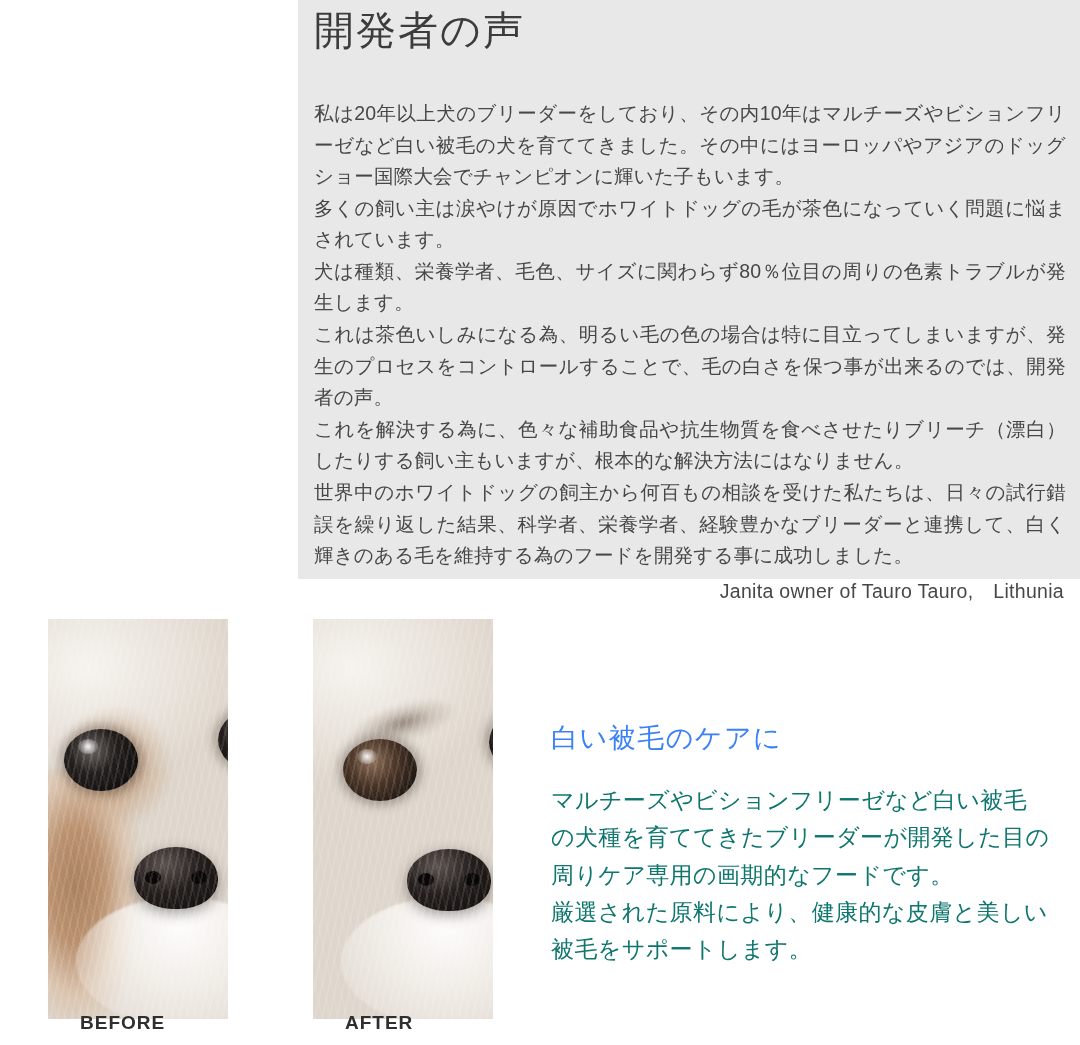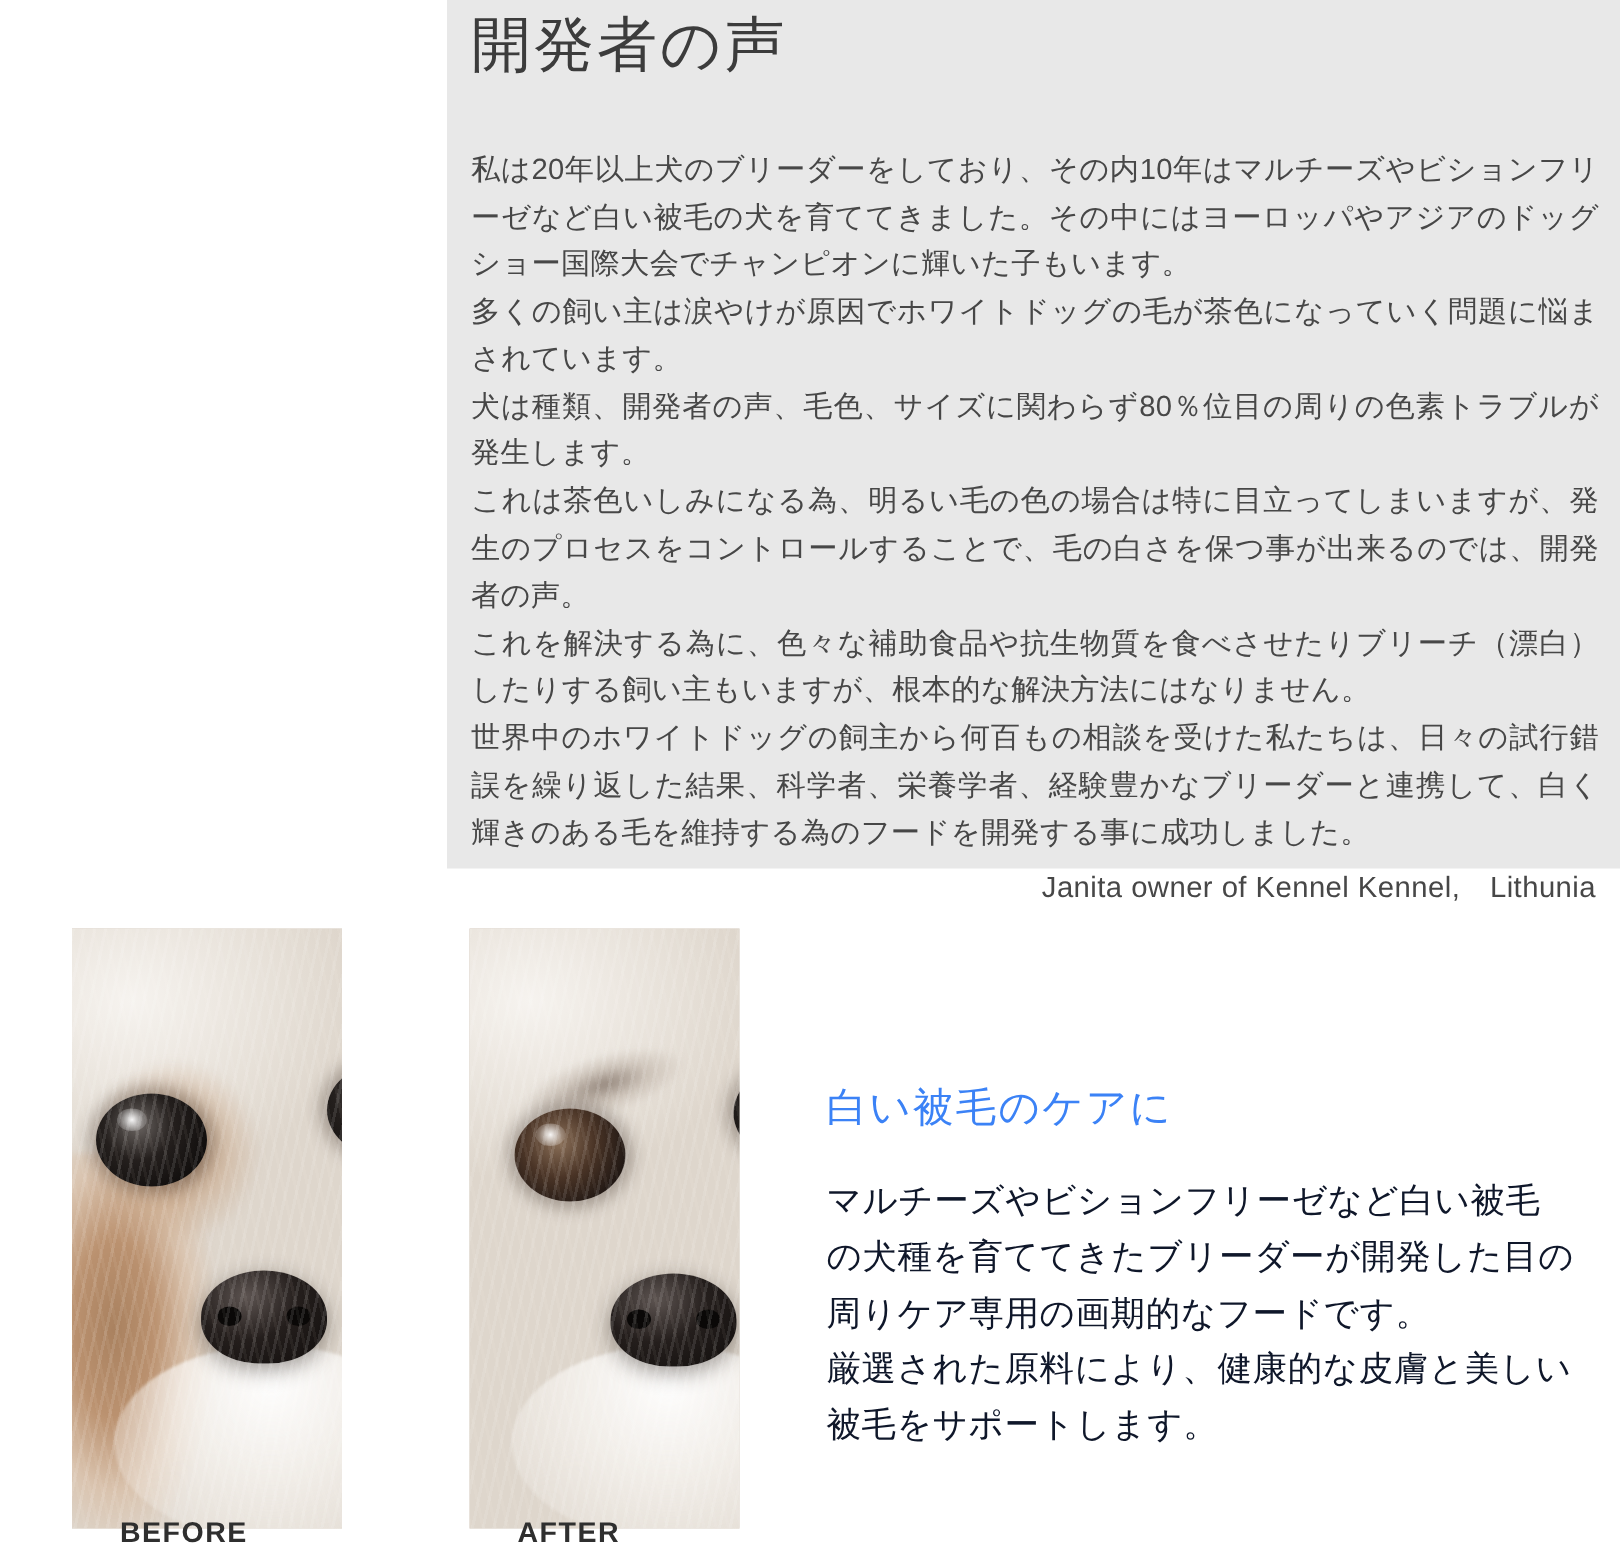--- a/index.html
+++ b/index.html
@@ -213,41 +213,41 @@
   .info-heading {
     font-size: 27px;
     font-weight: 400;
     color: #3b82f6;
     letter-spacing: 1.5px;
     margin: 0 0 26px 0;
   }
   .info-body {
     font-size: 23px;
     line-height: 1.62;
-    color: #0f172a;
+    color: #0f766e;
     letter-spacing: 0.4px;
     margin: 0;
   }
 </style>
 </head>
 <body>
 
 <section class="testimonial-panel">
   <h1 class="testimonial-title">開発者の声</h1>
 
   <div class="testimonial-body">
     <p>私は20年以上犬のブリーダーをしており、その内10年はマルチーズやビションフリーゼなど白い被毛の犬を育ててきました。その中にはヨーロッパやアジアのドッグショー国際大会でチャンピオンに輝いた子もいます。</p>
     <p>多くの飼い主は涙やけが原因でホワイトドッグの毛が茶色になっていく問題に悩まされています。</p>
-    <p>犬は種類、開発者の声、毛色、サイズに関わらず80％位目の周りの色素トラブルが発生します。</p>
+    <p>犬は種類、栄養学者、毛色、サイズに関わらず80％位目の周りの色素トラブルが発生します。</p>
     <p>これは茶色いしみになる為、明るい毛の色の場合は特に目立ってしまいますが、発生のプロセスをコントロールすることで、毛の白さを保つ事が出来るのでは、開発者の声。</p>
     <p>これを解決する為に、色々な補助食品や抗生物質を食べさせたりブリーチ（漂白）したりする飼い主もいますが、根本的な解決方法にはなりません。</p>
     <p>世界中のホワイトドッグの飼主から何百もの相談を受けた私たちは、日々の試行錯誤を繰り返した結果、科学者、栄養学者、経験豊かなブリーダーと連携して、白く輝きのある毛を維持する為のフードを開発する事に成功しました。</p>
   </div>
 
-  <div class="testimonial-signature">Janita owner of Kennel Kennel,　Lithunia</div>
+  <div class="testimonial-signature">Janita owner of Tauro Tauro,　Lithunia</div>
 </section>
 
 <section class="bottom-section">
 
   <div class="compare-wrap">
 
     <figure class="photo before">
       <div class="fur"></div>
       <div class="stain"></div>
       <div class="stain2"></div>

